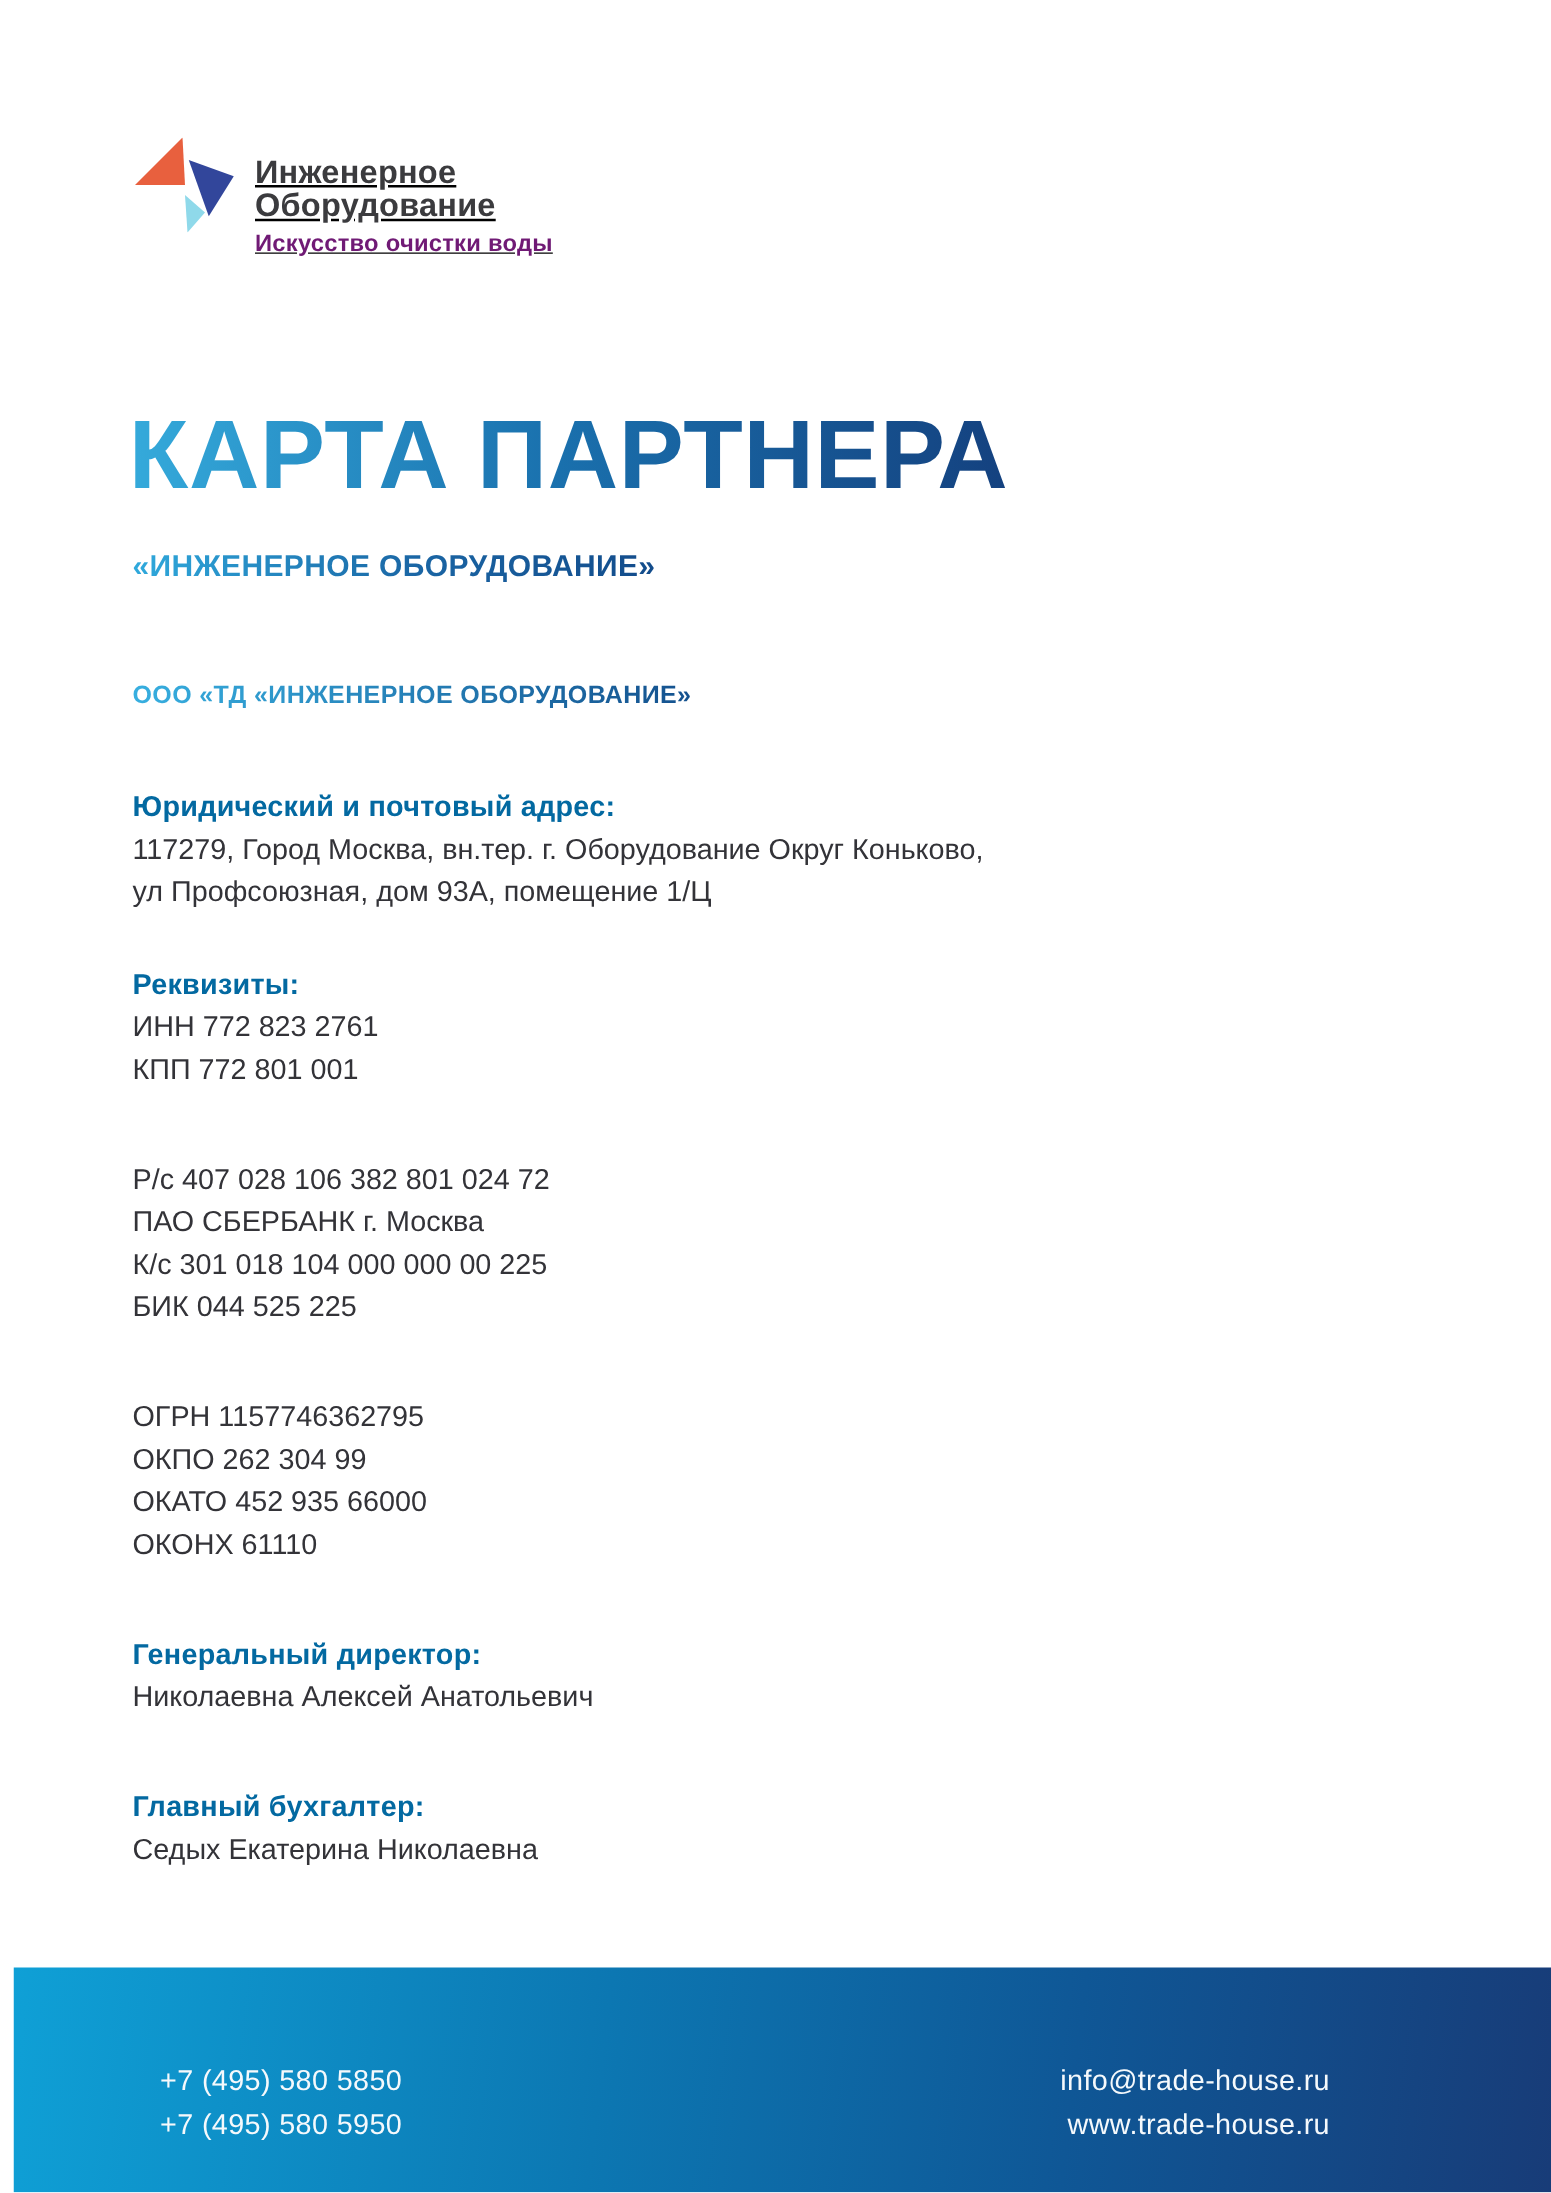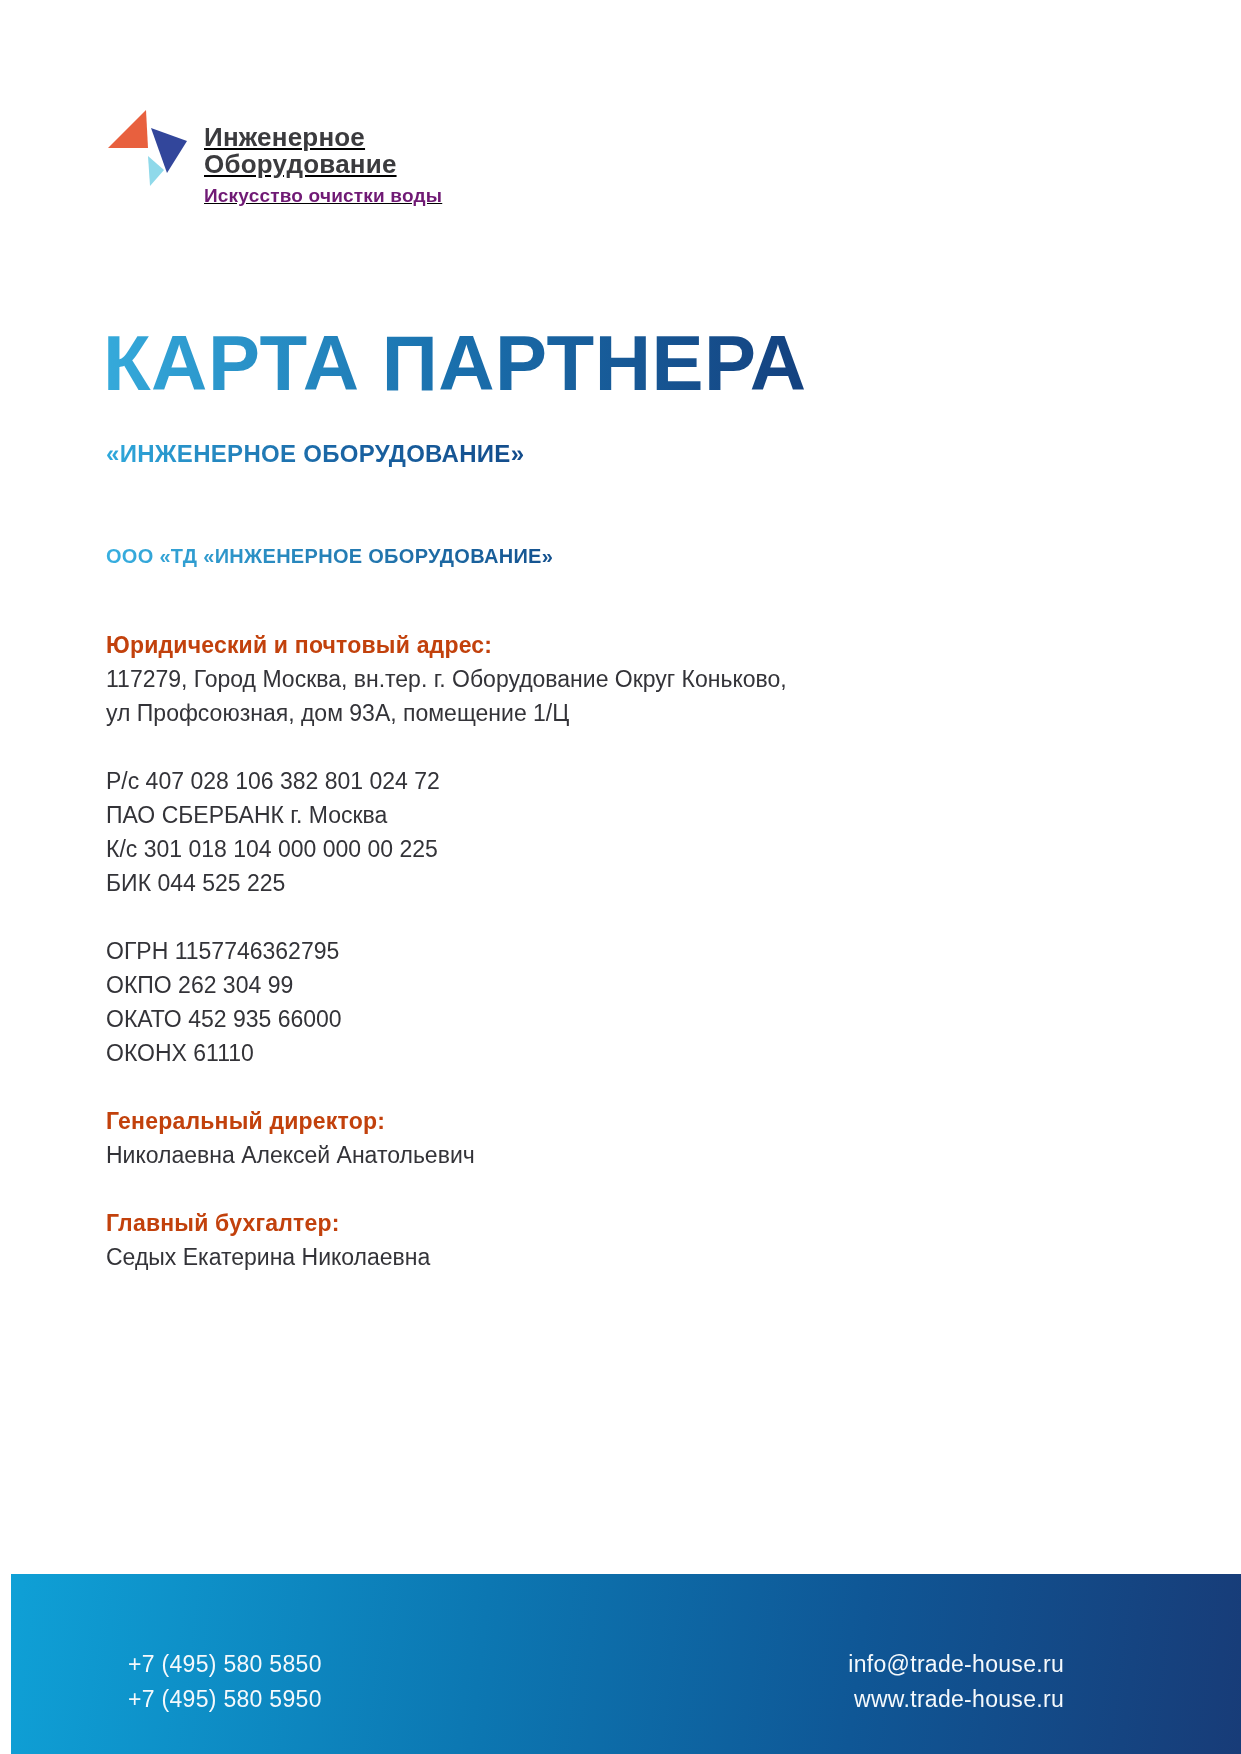--- a/index.html
+++ b/index.html
@@ -91,25 +91,25 @@
     position: absolute;
     left: 106px;
     top: 628px;
     width: 940px;
     font-size: 23px;
     line-height: 34px;
     color: #333338;
   }
   .info .label {
     font-weight: 700;
-    color: #c2410c;
+    color: #0369a1;
     letter-spacing: 0.2px;
   }
   .block-gap-lg { margin-top: 40px; }
-  .block-gap-md { margin-top: 34px; }
+  .block-gap-md { margin-top: 54px; }
 
   
   .footer {
     position: absolute;
     left: 11px;
     bottom: 0;
     width: 1241px;
     height: 180px;
     background: linear-gradient(97deg, #0fa0d6 0%, #0c77b2 38%, #0f5796 68%, #183b77 100%);
   }
@@ -159,20 +159,25 @@
   <div class="company-short grad-text">ООО «ТД «ИНЖЕНЕРНОЕ ОБОРУДОВАНИЕ»</div>
 
   <div class="info">
 
     <div>
       <div class="label">Юридический и почтовый адрес:</div>
       <div>117279, Город Москва, вн.тер. г. Оборудование Округ Коньково,</div>
       <div>ул Профсоюзная, дом 93А, помещение 1/Ц</div>
     </div>
 
+    <div class="block-gap-lg">
+      <div class="label">Реквизиты:</div>
+      <div>ИНН 772 823 2761</div>
+      <div>КПП 772 801 001</div>
+    </div>
 
     <div class="block-gap-md">
       <div>Р/с 407 028 106 382 801 024 72</div>
       <div>ПАО СБЕРБАНК г. Москва</div>
       <div>К/с 301 018 104 000 000 00 225</div>
       <div>БИК 044 525 225</div>
     </div>
 
     <div class="block-gap-md">
       <div>ОГРН 1157746362795</div>

